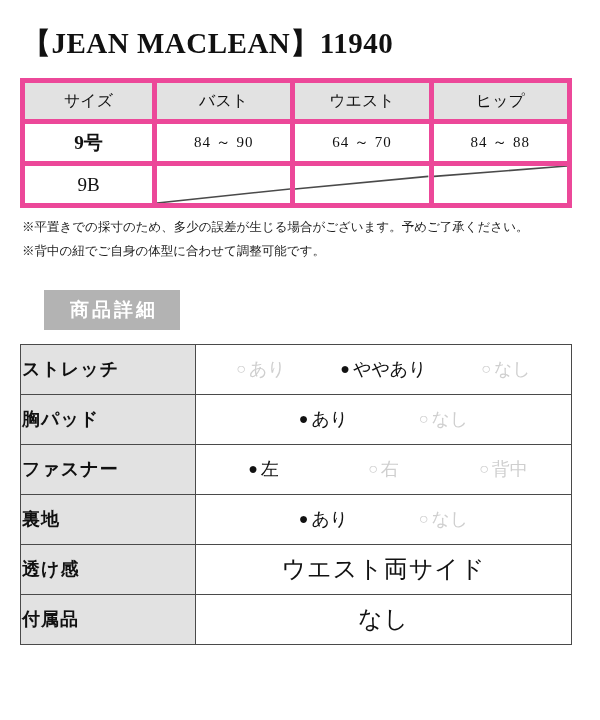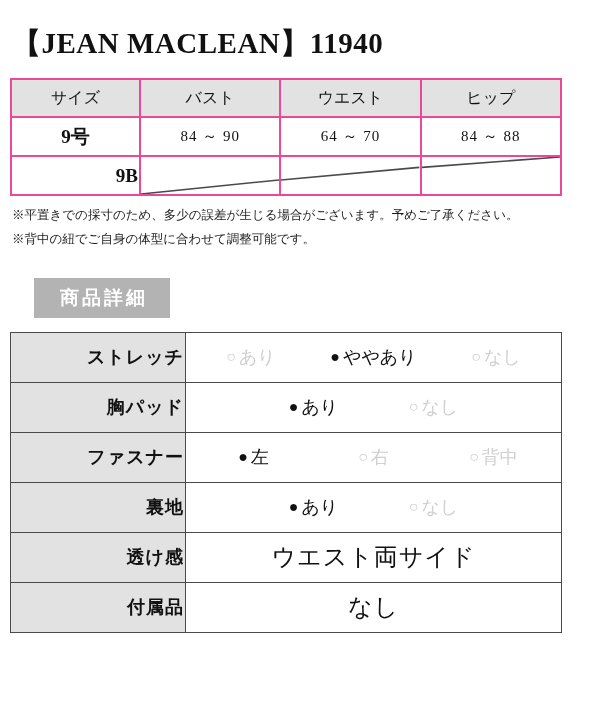--- a/index.html
+++ b/index.html
@@ -12,61 +12,60 @@
     background: #ffffff;
     font-family: "Liberation Sans", sans-serif;
     color: #1a1a1a;
     overflow: hidden;
   }
   .page {
     position: relative;
     width: 600px;
     height: 720px;
     box-sizing: border-box;
-    padding: 18px 16px 0 10px;
+    padding: 18px 16px 0 20px;
   }
   .title {
     font-family: "Liberation Serif", serif;
     font-size: 29px;
     font-weight: bold;
     letter-spacing: 0.5px;
     color: #111111;
     margin: 6px 0 14px 2px;
     white-space: nowrap;
   }
 
   
   .size-table {
     border-collapse: collapse;
     width: 552px;
     table-layout: fixed;
     font-family: "Liberation Serif", serif;
   }
   .size-table th, .size-table td {
-    border: 2px solid #ec4899;
+    border: 5px solid #ec4899;
     text-align: center;
     vertical-align: middle;
     height: 35px;
     font-size: 17px;
     font-weight: normal;
     color: #111;
   }
   .size-table thead th {
     background: #e2e2e2;
     font-size: 16px;
     height: 34px;
   }
   .size-table td.label {
     font-size: 19px;
     font-weight: bold;
   }
   .size-table td.label.small {
-    font-weight: bold;
+    font-weight: normal;
     font-size: 19px;
-    text-align: right;
   }
   .size-table td.val {
     font-size: 15px;
     letter-spacing: 1px;
   }
   .slash-cell {
     position: relative;
     padding: 0;
   }
   .slash-cell svg {
@@ -115,21 +114,21 @@
     font-family: "Liberation Serif", serif;
   }
   .detail-table td {
     border: 1px solid #4a4a4a;
     height: 47px;
     vertical-align: middle;
   }
   .detail-table td.dlabel {
     width: 172px;
     background: #e2e2e2;
-    text-align: right;
+    text-align: left;
     font-size: 18px;
     font-weight: bold;
     letter-spacing: 1px;
     color: #111;
   }
   .detail-table td.dvalue {
     text-align: center;
     font-size: 18px;
     color: #111;
   }

